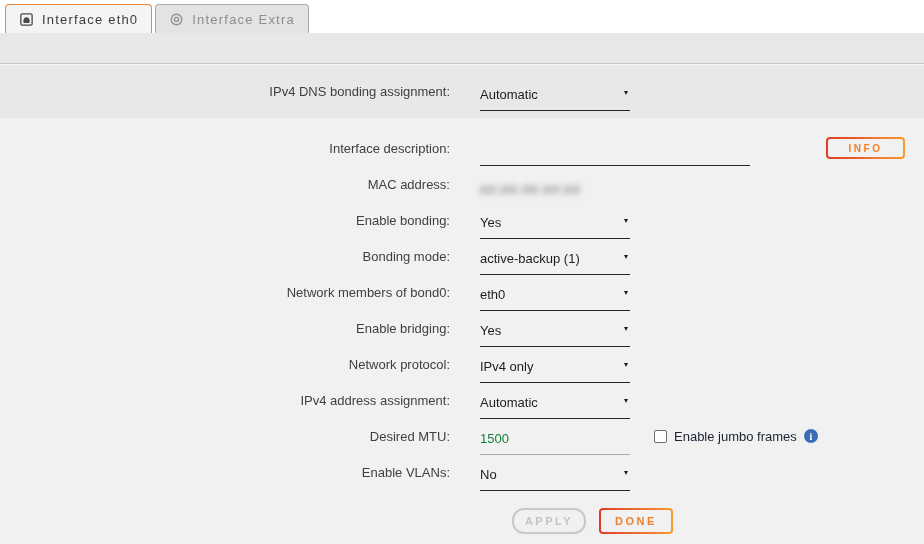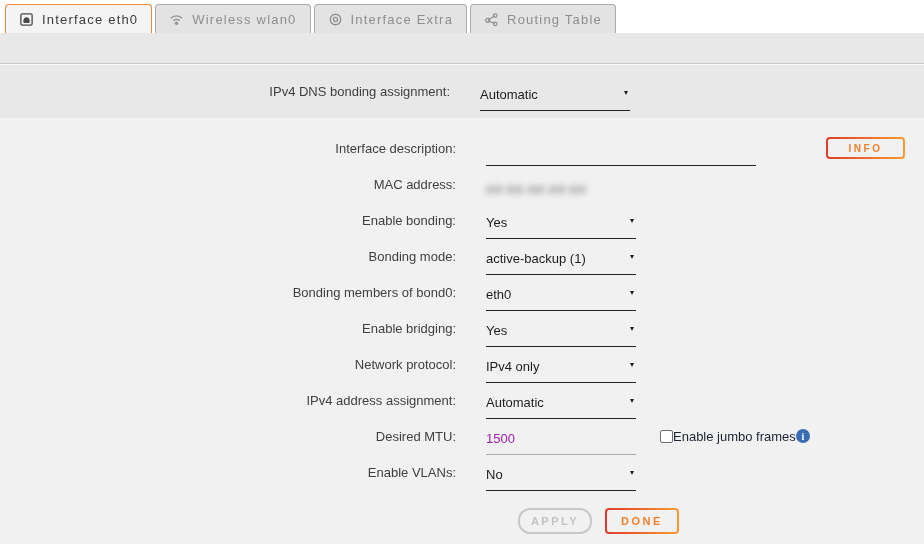--- a/index.html
+++ b/index.html
@@ -30,93 +30,72 @@
   .flabel{width:480px;box-sizing:border-box;padding-right:30px;text-align:right;
           font-size:13px;color:#3f3f3f;flex:0 0 auto;}
   .ctrl{position:relative;flex:0 0 auto;margin-top:12px;}
   .select-ctrl{width:150px;border-bottom:1.5px solid #242424;padding-bottom:7px;cursor:pointer;}
   .select-ctrl .val{font-size:13px;color:#1d1d1d;}
   .caret{position:absolute;right:2px;top:3px;font-size:8px;color:#1d1d1d;}
   .text-ctrl{width:270px;border-bottom:1.5px solid #242424;padding-bottom:7px;height:16px;}
   .text-ctrl input{border:none;background:transparent;outline:none;width:100%;font-size:13px;
                    font-family:"Liberation Sans",sans-serif;color:#1d1d1d;padding:0;}
   .disabled-ctrl{width:150px;border-bottom:1px solid #ababab;padding-bottom:7px;}
-  .disabled-ctrl .val{font-size:13px;color:#a21caf;}
+  .disabled-ctrl .val{font-size:13px;color:#15803d;}
   .static-ctrl{width:270px;padding-bottom:2px;}
   .blurred{font-size:13px;color:#4a4a4a;filter:blur(3px);letter-spacing:1px;user-select:none;}
 
   
-  .jumbo{display:flex;align-items:center;margin-left:24px;}
+  .jumbo{display:flex;align-items:center;gap:7px;margin-left:24px;}
   .jumbo input[type=checkbox]{appearance:none;-webkit-appearance:none;width:13px;height:13px;margin:0;
        border:1px solid #6e6e6e;border-radius:2px;background:#fdfdfd;cursor:pointer;}
   .jumbo .jlabel{font-size:13px;color:#1c2333;}
   .info-circle{width:14px;height:14px;border-radius:50%;background:#3a6cb5;color:#ffffff;
        display:flex;align-items:center;justify-content:center;
        font-family:"Liberation Serif",serif;font-size:10px;font-weight:bold;cursor:pointer;}
 
   
   .gbtn{padding:2px;border-radius:4px;background:linear-gradient(90deg,#df3b2a,#f79b31);
         display:inline-block;cursor:pointer;}
   .gbtn-in{background:#f1f1f2;border-radius:2px;display:flex;align-items:center;justify-content:center;
            font-weight:bold;letter-spacing:2.5px;color:#f0812c;}
   .info-btn{position:absolute;right:19px;top:50%;transform:translateY(-50%);}
   .info-btn .gbtn-in{width:75px;height:18px;font-size:10px;}
   .btnrow{margin-top:18px;display:flex;align-items:center;padding-left:512px;gap:13px;}
   .apply-btn{width:70px;height:22px;border:2px solid #c8c8c8;border-radius:12px;background:transparent;
              color:#c3c3c3;font-weight:bold;font-size:11px;letter-spacing:2.5px;
              display:flex;align-items:center;justify-content:center;cursor:default;}
   .done-btn .gbtn-in{width:70px;height:22px;font-size:11px;}
 
-  .formarea{margin-top:12px;padding-left:6px;}
+  .formarea{margin-top:12px;}
 </style>
 </head>
 <body>
 
 <div class="app">
 
   <div class="tabstrip">
     <div class="tab active">
       <span class="ticon">
         <svg width="15" height="15" viewBox="0 0 16 16" fill="none">
           <rect x="2" y="2" width="12" height="12" rx="1.5" stroke-width="1.4"></rect>
           <path class="fillpart" d="M5.2 11.2v-2.4a2.8 2.8 0 0 1 5.6 0v2.4z" stroke-width="1"></path>
         </svg>
       </span>
       <span>Interface eth0</span>
     </div>
     <div class="tab">
       <span class="ticon">
         <svg width="15" height="15" viewBox="0 0 16 16" fill="none">
-          <path d="M2 6.7a8.5 8.5 0 0 1 12 0" stroke-width="1.4"></path>
-          <path d="M4.6 9.3a5 5 0 0 1 6.8 0" stroke-width="1.4"></path>
-          <circle class="fillpart" cx="8" cy="12" r="1.4" stroke="none"></circle>
-        </svg>
-      </span>
-      <span>Wireless wlan0</span>
-    </div>
-    <div class="tab">
-      <span class="ticon">
-        <svg width="15" height="15" viewBox="0 0 16 16" fill="none">
           <circle cx="8" cy="8" r="5.6" stroke-width="1.4"></circle>
           <circle cx="8" cy="8" r="2.2" stroke-width="1.4"></circle>
         </svg>
       </span>
       <span>Interface Extra</span>
     </div>
-    <div class="tab">
-      <span class="ticon">
-        <svg width="15" height="15" viewBox="0 0 16 16" fill="none">
-          <path d="M4.5 8.5 11.5 4M4.5 9 11.5 12.5" stroke-width="1.2"></path>
-          <circle cx="4" cy="8.8" r="2.1" stroke-width="1.3"></circle>
-          <circle cx="12" cy="3.8" r="1.9" stroke-width="1.3"></circle>
-          <circle cx="12" cy="12.6" r="1.9" stroke-width="1.3"></circle>
-        </svg>
-      </span>
-      <span>Routing Table</span>
-    </div>
   </div>
 
   <div class="panel">
     <div class="panel-empty"></div>
     <div class="panel-divider"></div>
     <div class="panel-row">
       <div class="flabel">IPv4 DNS bonding assignment:</div>
       <div class="ctrl select-ctrl">
         <span class="val">Automatic</span>
         <span class="caret">▾</span>
@@ -153,21 +132,21 @@
 
     <div class="row">
       <div class="flabel">Bonding mode:</div>
       <div class="ctrl select-ctrl">
         <span class="val">active-backup (1)</span>
         <span class="caret">▾</span>
       </div>
     </div>
 
     <div class="row">
-      <div class="flabel">Bonding members of bond0:</div>
+      <div class="flabel">Network members of bond0:</div>
       <div class="ctrl select-ctrl">
         <span class="val">eth0</span>
         <span class="caret">▾</span>
       </div>
     </div>
 
     <div class="row">
       <div class="flabel">Enable bridging:</div>
       <div class="ctrl select-ctrl">
         <span class="val">Yes</span>

